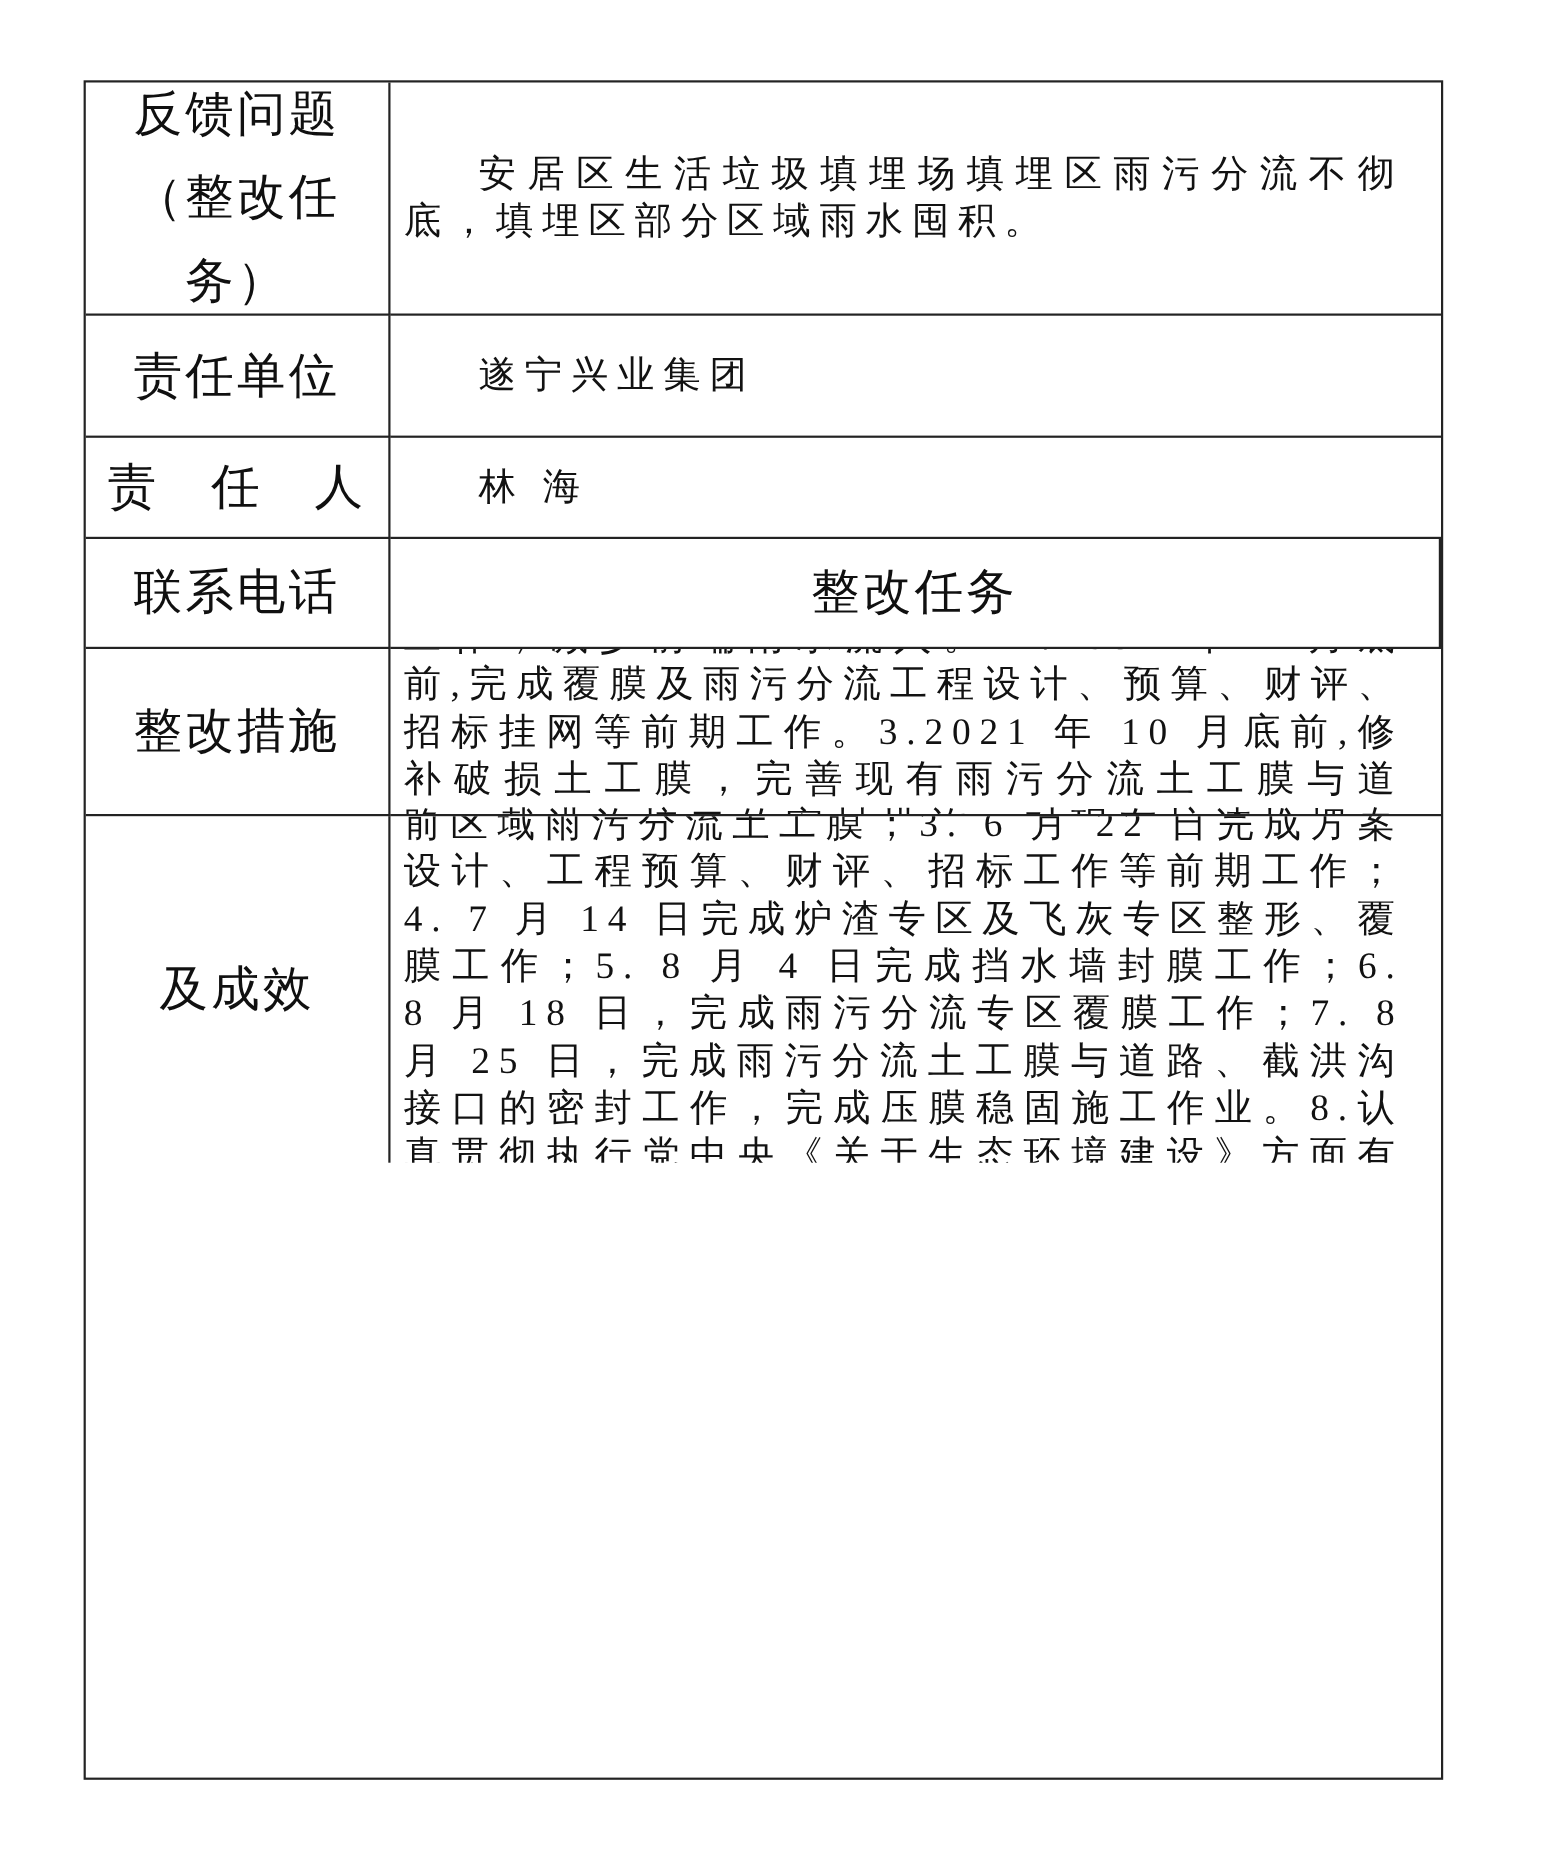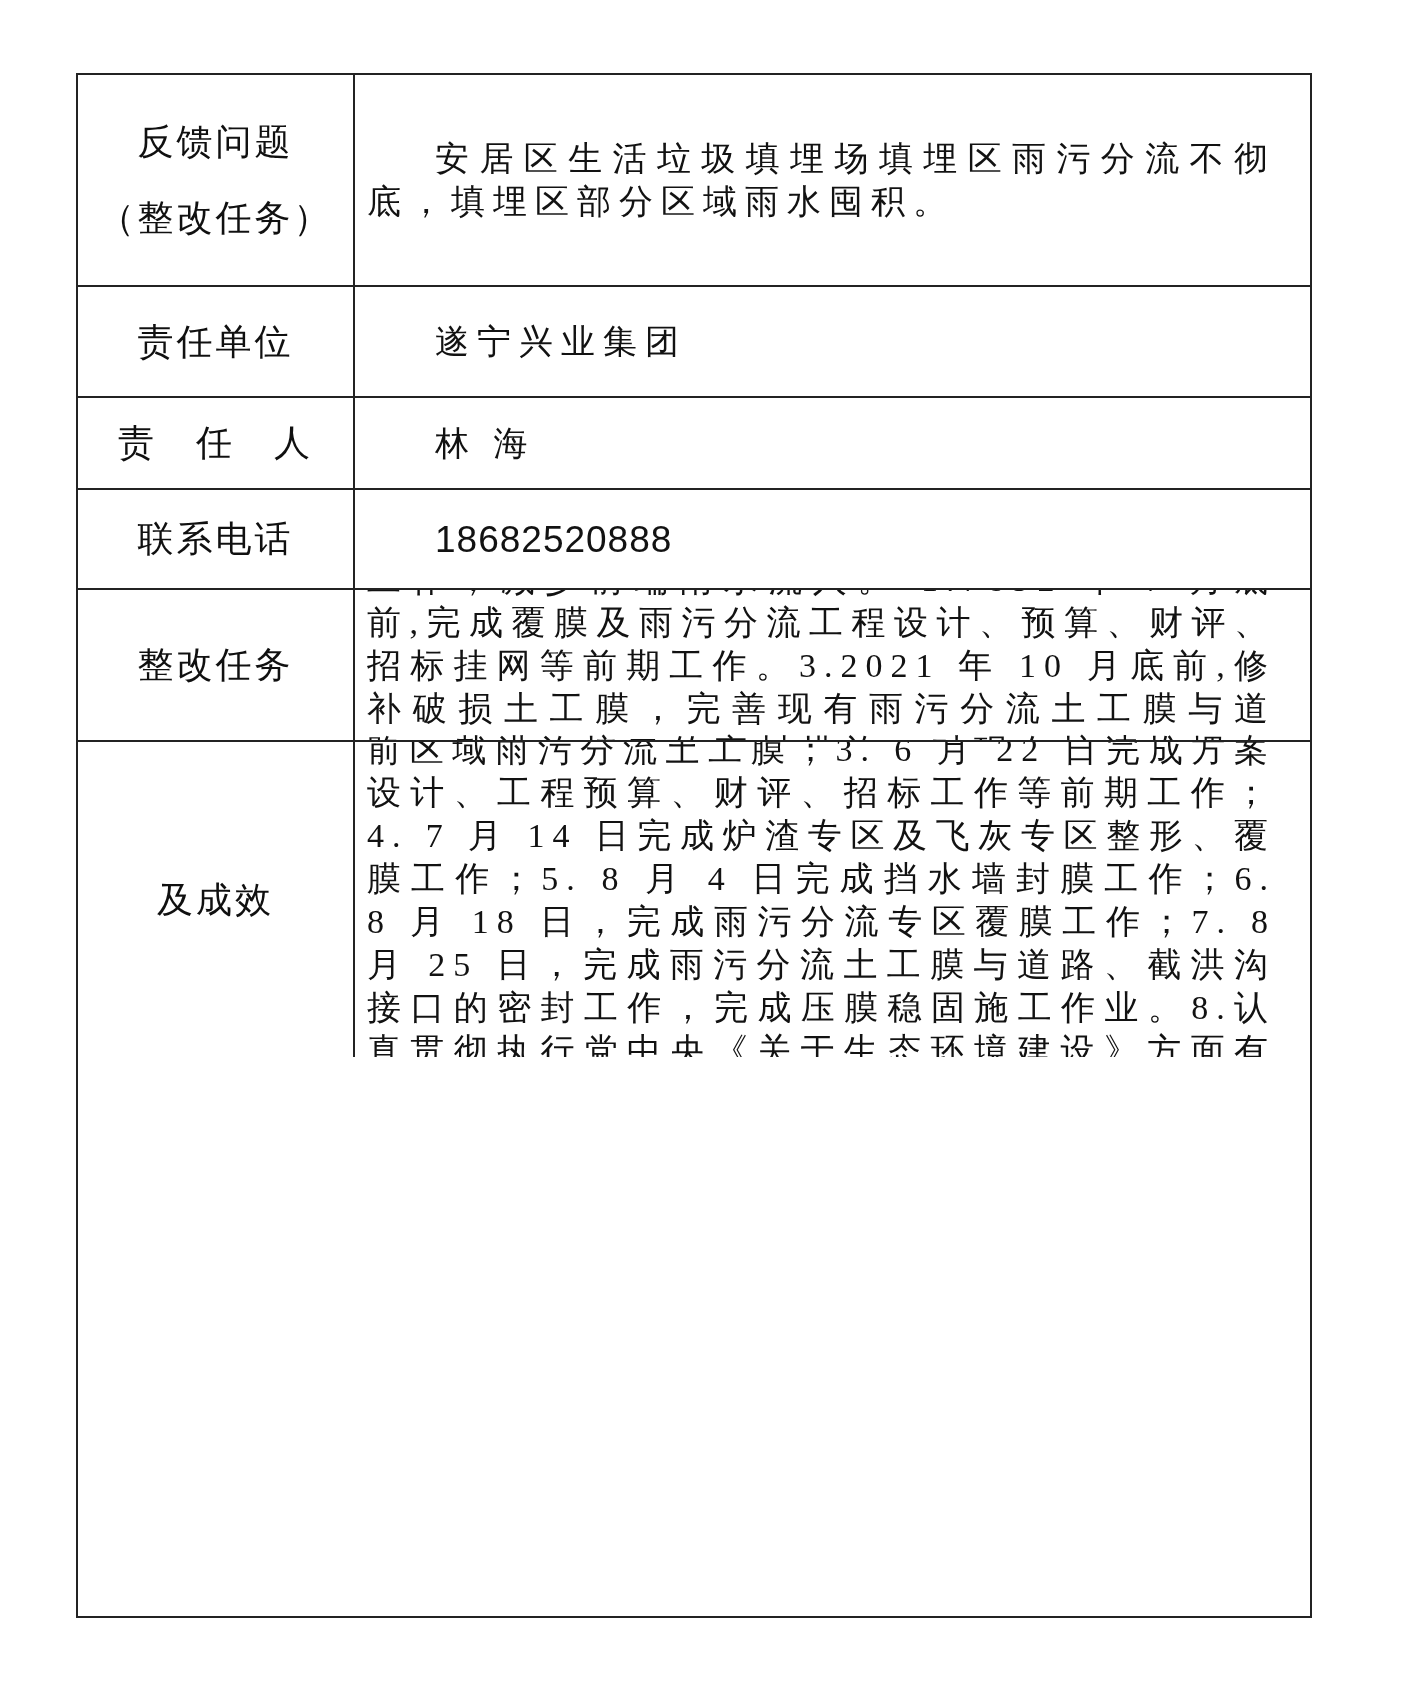--- a/index.html
+++ b/index.html
@@ -26,21 +26,21 @@
     border-bottom:2px solid #232323;
     display:flex;
     flex-direction:column;
     justify-content:center;
     overflow:hidden;
   }
   .label-cell{
     border-right:2px solid #232323;
     align-items:center;
     text-align:center;
-    font-size:36px;
+    font-size:44px;
     letter-spacing:3px;
     line-height:76px;
     color:#101010;
   }
   .value-cell{
     padding:0 34px 0 12px;
   }
   .value-cell p{
     margin:0;
     font-size:34px;
@@ -79,28 +79,28 @@
   <div class="cell label-cell">
     <div>责　任　人</div>
   </div>
   <div class="cell value-cell">
     <p>林 海</p>
   </div>
 
   <div class="cell label-cell">
     <div>联系电话</div>
   </div>
-  <div class="cell value-cell">
-    <p class="phone">18682520888</p>
-  </div>
 
   <div class="cell label-cell">
     <div>整改任务</div>
   </div>
 
+  <div class="cell label-cell">
+    <div>整改措施</div>
+  </div>
   <div class="cell value-cell">
     <p>1.2021 年 3 月底前,完成对囤积雨水的抽排工作，减少前端雨水流入。 1.7892 年 7 月底前,完成覆膜及雨污分流工程设计、预算、财评、招标挂网等前期工作。3.2021 年 10 月底前,修补破损土工膜，完善现有雨污分流土工膜与道路、截洪沟接口的密封措施，对现有炉渣堆埋专区、飞灰专区覆膜。</p>
   </div>
 
   <div class="cell label-cell row-last-label" style="border-bottom:none;">
     <div>及成效</div>
   </div>
   <div class="cell value-cell" style="border-bottom:none;border-radius:17px;">
     <p>1.每天定时对垃圾填埋场进行巡视，发现雨水及时抽取，建立抽排台账。2. 2021 年 3 月 18 日，邀请环保专家对现场进行论证，更换库区坝前区域雨污分流土工膜；3. 6 月 22 日完成方案设计、工程预算、财评、招标工作等前期工作；4. 7 月 14 日完成炉渣专区及飞灰专区整形、覆膜工作；5. 8 月 4 日完成挡水墙封膜工作；6. 8 月 18 日，完成雨污分流专区覆膜工作；7. 8 月 25 日，完成雨污分流土工膜与道路、截洪沟接口的密封工作，完成压膜稳固施工作业。8.认真贯彻执行党中央《关于生态环境建设》方面有关文件规定，增强环境保护意识，推动整改项目落实，通过严谨严格的整改达到了更好保护好生态环境的目的。</p>
   </div>

